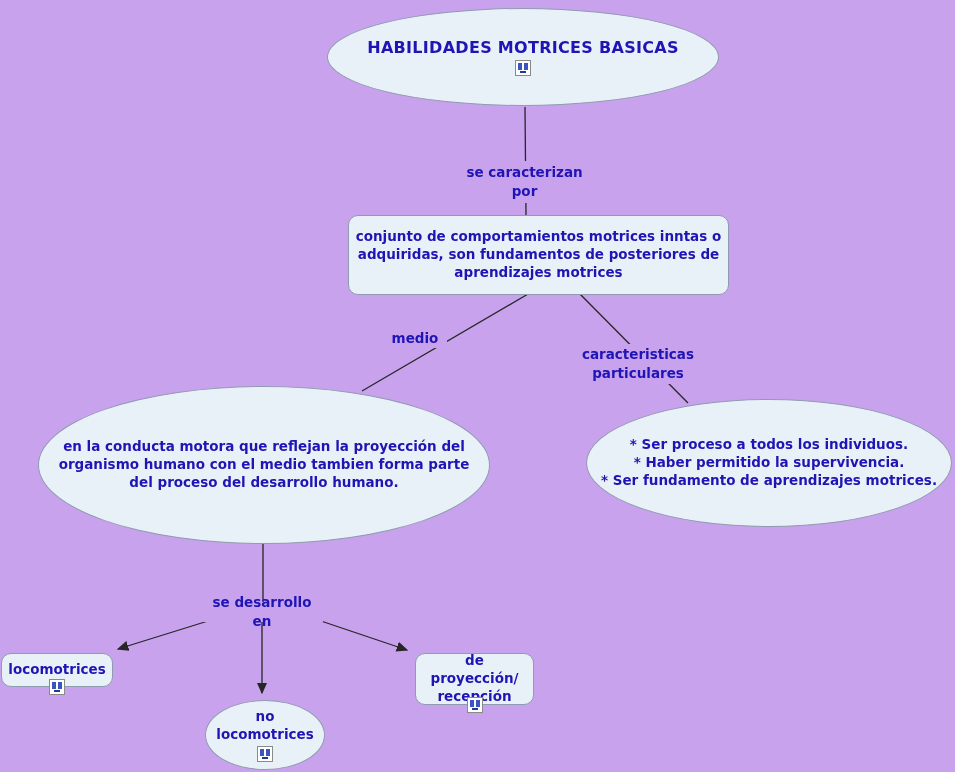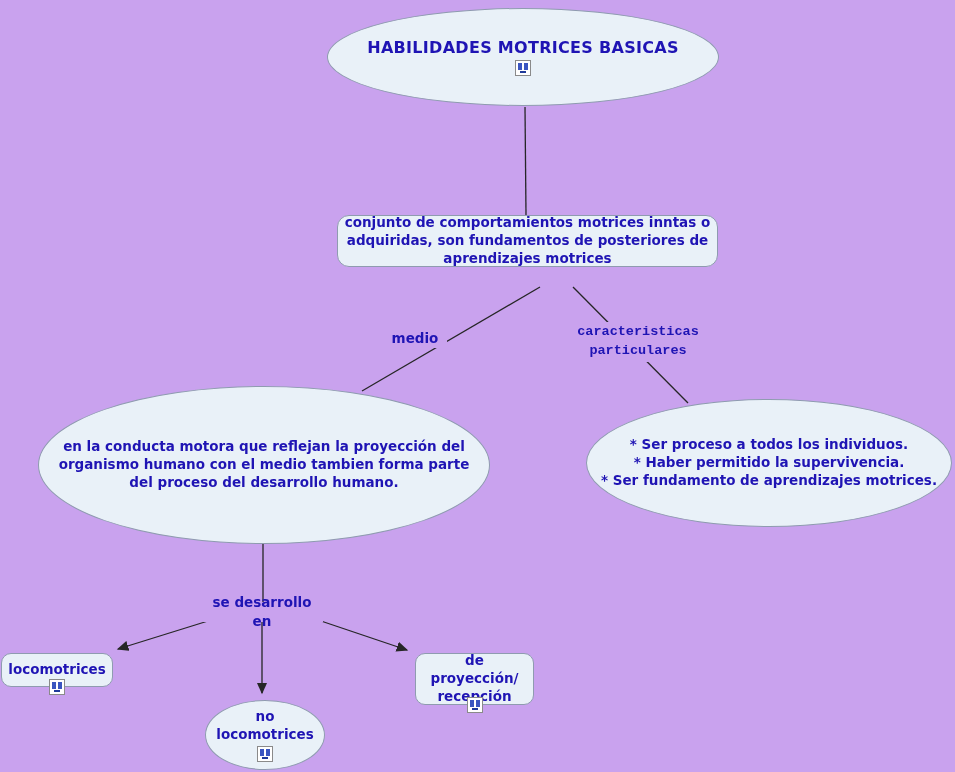--- a/index.html
+++ b/index.html
@@ -41,30 +41,30 @@
     font-weight:bold;font-size:13.5px;line-height:1.4;
     text-align:center;white-space:pre-line;
     display:flex;align-items:center;justify-content:center;
     z-index:2;box-sizing:border-box;
   }
   .res-icon{width:16px;height:16px;display:block;}
   .icon-inflow{margin-top:3px;}
   .icon-float{position:absolute;left:50%;bottom:-9px;transform:translateX(-50%);z-index:3;}
   
   #node-title{left:327px;top:8px;width:392px;height:98px;}
-  #node-definition{left:337px;top:215px;width:381px;height:52px;}
+  #node-definition{left:348px;top:215px;width:381px;height:80px;border-radius:10px;}
   #node-conducta{left:38px;top:386px;width:452px;height:158px;}
   #node-caracteristicas{left:586px;top:399px;width:366px;height:128px;}
   #node-locomotrices{left:1px;top:653px;width:112px;height:34px;border-radius:10px;}
   #node-no-locomotrices{left:205px;top:700px;width:120px;height:70px;}
   #node-proyeccion{left:415px;top:653px;width:119px;height:52px;border-radius:10px;}
   
   #label-caracterizan{left:452px;top:161px;width:145px;height:42px;}
   #label-consta{left:383px;top:328px;width:64px;height:20px;}
-  #label-caract-part{left:572px;top:322px;width:132px;height:40px;font-family:Liberation Mono, monospace;}
+  #label-caract-part{left:572px;top:344px;width:132px;height:40px;}
   #label-clasifican{left:201px;top:602px;width:122px;height:20px;}
 </style>
 </head>
 <body>
 
 <div id="canvas">
 
   <svg id="connectors" width="955" height="772" viewBox="0 0 955 772">
     <defs>
       <marker id="arrow" markerWidth="10" markerHeight="8" refX="8" refY="4" orient="auto">
@@ -85,20 +85,22 @@
     <span class="res-icon icon-inflow">
       <svg viewBox="0 0 16 16" width="16" height="16">
           <rect x="0.5" y="0.5" width="15" height="15" fill="#ffffff" stroke="#8a8a8a"></rect>
           <rect x="3" y="3" width="4" height="7" fill="#3a55c0"></rect>
           <rect x="9" y="3" width="4" height="7" fill="#3a55c0"></rect>
           <rect x="5" y="11" width="6" height="2" fill="#203a9a"></rect>
         </svg>
     </span>
   </div>
 
+  <div class="link-label" id="label-caracterizan">se caracterizan
+por</div>
 
   <div class="node rounded" id="node-definition">
     <span class="node-label">conjunto de comportamientos motrices inntas o
 adquiridas, son fundamentos de posteriores de
 aprendizajes motrices</span>
   </div>
 
   <div class="link-label" id="label-consta">medio</div>
 
   <div class="link-label" id="label-caract-part">caracteristicas

